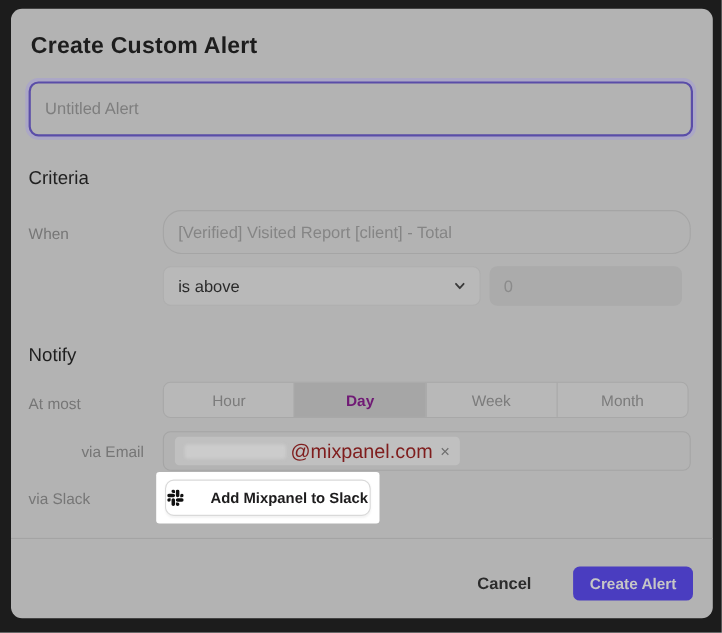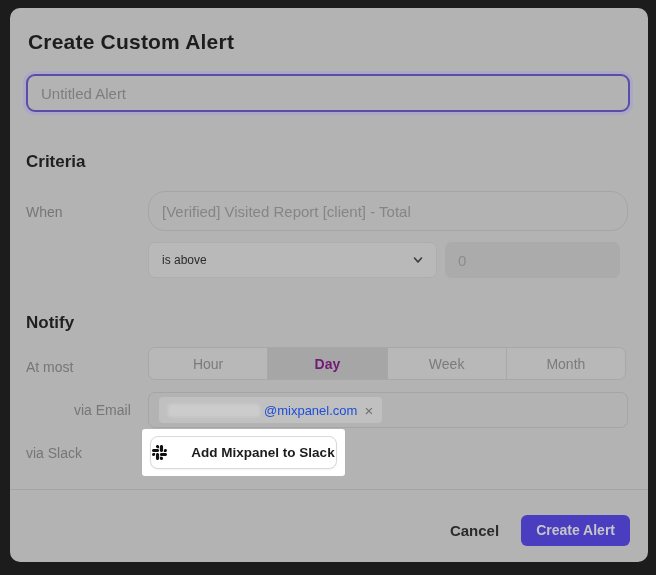--- a/index.html
+++ b/index.html
@@ -11,46 +11,46 @@
   }
   .modal{
     position:absolute;left:10px;top:8px;width:638px;height:554px;
     background:#b3b3b3;border-radius:10px;
   }
   .modal-title{
     position:absolute;left:18px;top:22px;
     font-size:21px;font-weight:bold;color:#1d1d1d;letter-spacing:.2px;
   }
   .name-input{
-    position:absolute;left:16px;top:66px;width:604px;height:38px;
+    position:absolute;left:16px;top:66px;width:604px;height:50px;
     box-sizing:border-box;border:2px solid #5a4da8;border-radius:9px;
     box-shadow:0 0 0 3px #abA7c6;
     background:#b3b3b3;padding:16px 13px;
     font-family:"Liberation Sans",sans-serif;font-size:15px;color:#4a4a4a;outline:none;
   }
   .name-input::placeholder{color:#7e7e7e;opacity:1;}
   .section-heading{
-    position:absolute;left:16px;font-size:17px;font-weight:bold;color:#1f1f1f;
+    position:absolute;left:16px;font-size:17px;font-weight:normal;color:#1f1f1f;
   }
   .row-label{
     position:absolute;left:16px;font-size:14px;color:#767676;
   }
   .event-input{
     position:absolute;left:138px;top:183px;width:480px;height:40px;
     box-sizing:border-box;border:1px solid #a5a5a5;border-radius:17px;
     background:transparent;padding:0 13px;
     font-family:"Liberation Sans",sans-serif;font-size:15px;color:#858585;outline:none;
   }
   .operator-select{
     position:absolute;left:138px;top:234px;width:289px;height:36px;
     box-sizing:border-box;border:1px solid #aeaeae;border-radius:7px;
     background:#b9b9b9;display:flex;align-items:center;
     padding:0 12px 0 13px;cursor:pointer;
   }
-  .operator-select .op-text{font-size:12px;color:#2a2a2a;font-weight:500;flex:1;}
+  .operator-select .op-text{font-size:15px;color:#2a2a2a;font-weight:500;flex:1;}
   .chevron{width:12px;height:12px;display:block;}
   .threshold-input{
     position:absolute;left:435px;top:234px;width:175px;height:36px;
     box-sizing:border-box;border:none;border-radius:7px;background:#ababab;
     padding:0 13px;font-family:"Liberation Sans",sans-serif;
     font-size:15px;color:#8b8b8b;outline:none;
   }
   .threshold-input::placeholder{color:#8b8b8b;opacity:1;}
   .segmented{
     position:absolute;left:138px;top:339px;width:478px;height:33px;
@@ -69,40 +69,40 @@
     display:flex;align-items:center;padding:0 5px;
   }
   .email-chip{
     display:flex;align-items:center;height:26px;background:#c0c0c0;
     border-radius:4px;padding:0 9px;margin-left:5px;
   }
   .redacted{
     width:92px;height:13px;background:#cccccc;border-radius:3px;
     filter:blur(1.5px);
   }
-  .chip-domain{font-size:13px;color:#1d4ed8;margin-left:4px;}
+  .chip-domain{font-size:18px;color:#7f1d1d;margin-left:4px;}
   .chip-remove{font-size:15px;color:#6e6e6e;margin-left:7px;cursor:pointer;line-height:1;}
   .spotlight{
     position:absolute;left:132px;top:421px;width:203px;height:47px;
     background:#ffffff;border-radius:3px;
   }
   .slack-button{
     position:absolute;left:8px;top:7px;width:187px;height:33px;
     box-sizing:border-box;background:#ffffff;border:1px solid #d9d9d9;
     border-radius:8px;display:flex;align-items:center;justify-content:center;
     gap:24px;cursor:pointer;box-shadow:0 1px 2px rgba(0,0,0,.05);
   }
   .slack-button .sb-label{font-size:13.5px;font-weight:bold;color:#1d1c1d;}
   .slack-icon{width:15px;height:15px;display:block;}
   .footer-divider{
     position:absolute;left:0;top:481px;width:638px;height:1px;background:#a4a4a4;
   }
   .footer{
     position:absolute;right:18px;top:499px;height:46px;
-    display:flex;align-items:center;gap:22px;
+    display:flex;align-items:center;gap:38px;
   }
   .cancel-button{
     font-size:15px;font-weight:bold;color:#2b2b2b;cursor:pointer;background:none;border:none;
     font-family:"Liberation Sans",sans-serif;padding:0;
   }
   .create-button{
     height:31px;padding:0 15px;border:none;border-radius:6px;
     background:#4a3dc0;color:#c6c6c6;font-size:14px;font-weight:bold;
     font-family:"Liberation Sans",sans-serif;cursor:pointer;
     display:flex;align-items:center;

